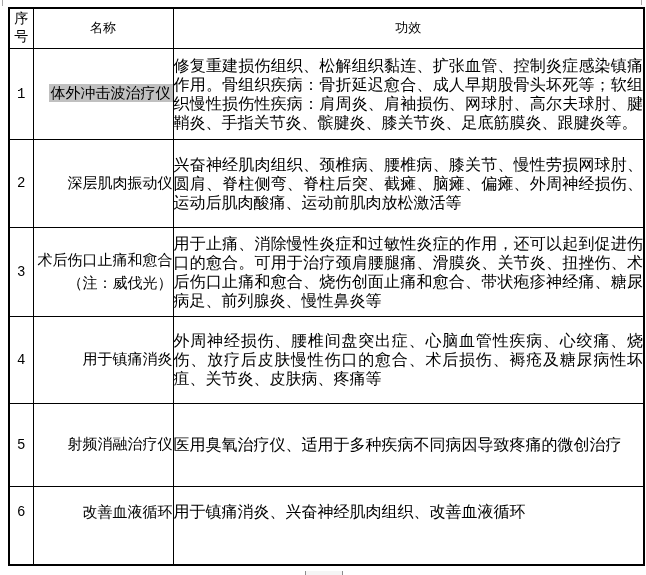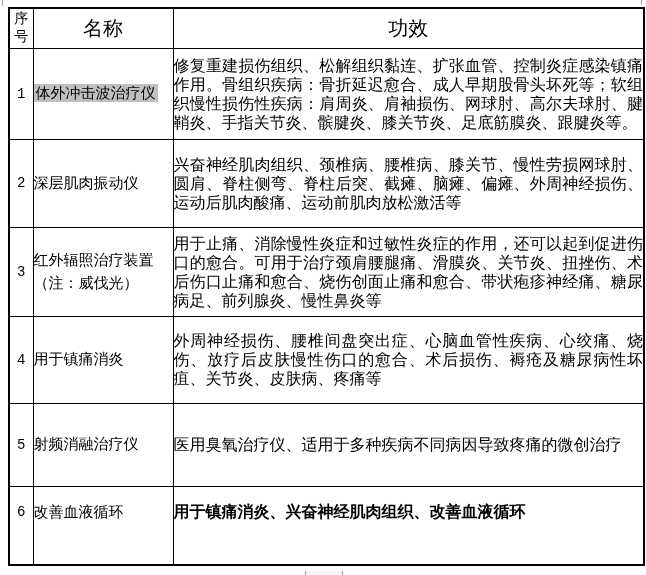--- a/index.html
+++ b/index.html
@@ -43,54 +43,54 @@
   tr.hdr { height: 40px; }
   th.h-num {
     font-weight: normal;
     font-size: 14px;
     line-height: 18px;
     text-align: center;
     white-space: pre-line;
   }
   th.h-name, th.h-eff {
     font-weight: normal;
-    font-size: 20px;
+    font-size: 13px;
     text-align: center;
   }
 
   
   tr.r1 { height: 91px; }
   tr.r2 { height: 88px; }
   tr.r3 { height: 89px; }
   tr.r4 { height: 87px; }
   tr.r5 { height: 83px; }
   tr.r6 { height: 79px; }
 
   td.num {
     text-align: center;
     font-size: 14px;
     font-family: "Liberation Mono", "DejaVu Sans Mono", monospace;
   }
   td.name {
-    text-align: left;
+    text-align: right;
     font-size: 15px;
     line-height: 23px;
     white-space: pre-line;
     padding: 2px 3px;
     margin-left: 38px;
   }
   td.effect {
     font-size: 16px;
     line-height: 19px;
     text-align: justify;
     padding: 3px 7px 3px 7px;
   }
   
   tr.r6 td { padding-bottom: 26px; }
-  tr.r6 td.effect { padding-bottom: 28px; font-weight: bold; }
+  tr.r6 td.effect { padding-bottom: 28px; }
 
   .hl {
     background: var(--hl, #c0c0c0);
     padding: 1px 2px;
   }
 
   
   .crop-mark {
     position: absolute;
     width: 1px;
@@ -137,21 +137,21 @@
         <td class="name"><span class="hl">体外冲击波治疗仪</span></td>
         <td class="effect">修复重建损伤组织、松解组织黏连、扩张血管、控制炎症感染镇痛作用。骨组织疾病：骨折延迟愈合、成人早期股骨头坏死等；软组织慢性损伤性疾病：肩周炎、肩袖损伤、网球肘、高尔夫球肘、腱鞘炎、手指关节炎、髌腱炎、膝关节炎、足底筋膜炎、跟腱炎等。</td>
       </tr>
       <tr class="r2">
         <td class="num">2</td>
         <td class="name"><span>深层肌肉振动仪</span></td>
         <td class="effect">兴奋神经肌肉组织、颈椎病、腰椎病、膝关节、慢性劳损网球肘、圆肩、脊柱侧弯、脊柱后突、截瘫、脑瘫、偏瘫、外周神经损伤、运动后肌肉酸痛、运动前肌肉放松激活等</td>
       </tr>
       <tr class="r3">
         <td class="num">3</td>
-        <td class="name"><span>红外辐照治疗装置
+        <td class="name"><span>术后伤口止痛和愈合
 （注：威伐光）</span></td>
         <td class="effect">用于止痛、消除慢性炎症和过敏性炎症的作用，还可以起到促进伤口的愈合。可用于治疗颈肩腰腿痛、滑膜炎、关节炎、扭挫伤、术后伤口止痛和愈合、烧伤创面止痛和愈合、带状疱疹神经痛、糖尿病足、前列腺炎、慢性鼻炎等</td>
       </tr>
       <tr class="r4">
         <td class="num">4</td>
         <td class="name"><span>用于镇痛消炎</span></td>
         <td class="effect">外周神经损伤、腰椎间盘突出症、心脑血管性疾病、心绞痛、烧伤、放疗后皮肤慢性伤口的愈合、术后损伤、褥疮及糖尿病性坏疽、关节炎、皮肤病、疼痛等</td>
       </tr>
       <tr class="r5">
         <td class="num">5</td>

